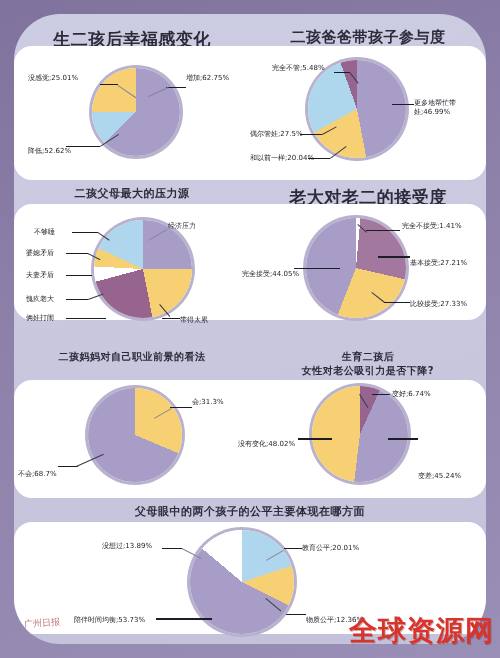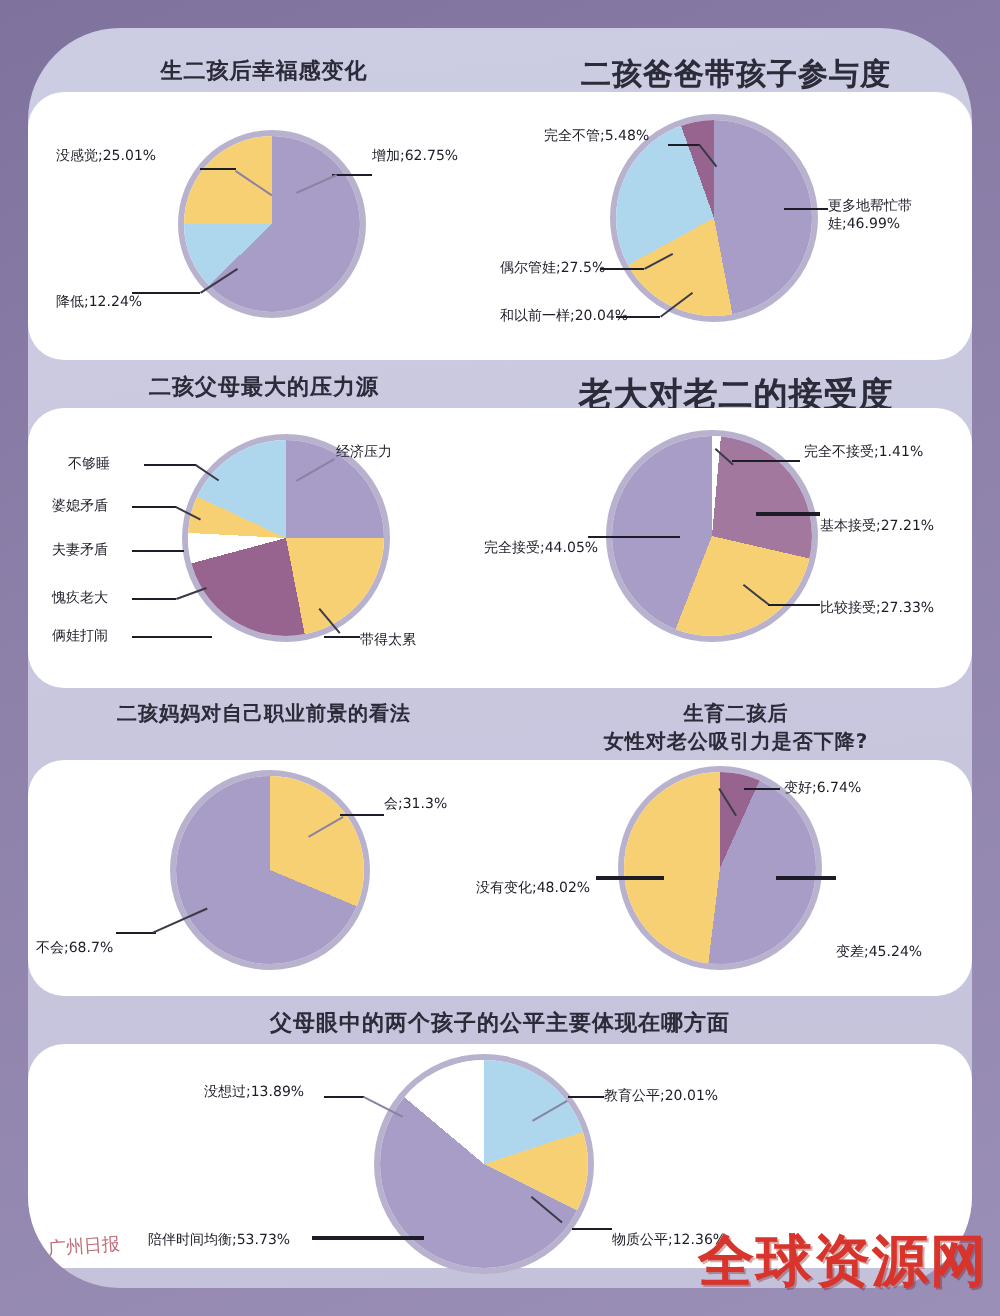--- a/index.html
+++ b/index.html
@@ -60,36 +60,36 @@
     transform:rotate(-4deg);
   }
 </style>
 </head>
 <body>
 
 <div id="poster">
   <div id="sheet">
 
     <div class="row dual-titles" style="top:14px;">
-      <div class="row-title" style="font-size:11px;">生二孩后幸福感变化</div>
+      <div class="row-title" style="font-size:17px;">生二孩后幸福感变化</div>
       <div class="row-title" style="font-size:15px;">二孩爸爸带孩子参与度</div>
     </div>
 
     <div class="card" style="top:32px;height:134px;">
 
       <div class="chart-holder" style="left:0;top:0;width:236px;height:134px;">
         <div class="pie" style="left:78px;top:22px;width:88px;height:88px;
              background:conic-gradient(#a79dc6 0deg 225.9deg, #aed6ec 225.9deg 270deg, #f7d074 270deg 360deg);"></div>
         <div class="lbl" style="left:172px;top:28px;">增加;62.75%</div>
         <div class="lead" style="left:152px;top:41px;width:20px;"></div>
         <div class="thin" style="left:134px;top:50px;width:22px;transform:rotate(-24deg);background:#8a82a0;"></div>
         <div class="lbl" style="left:14px;top:28px;">没感觉;25.01%</div>
         <div class="lead" style="left:86px;top:38px;width:18px;"></div>
         <div class="thin" style="left:104px;top:39px;width:22px;transform:rotate(34deg);background:#8a82a0;"></div>
-        <div class="lbl" style="left:14px;top:101px;">降低;12.24%</div>
+        <div class="lbl" style="left:14px;top:101px;">降低;52.62%</div>
         <div class="lead" style="left:52px;top:100px;width:34px;"></div>
         <div class="thin" style="left:86px;top:100px;width:22px;transform:rotate(-33deg);background:#3a3a48;"></div>
       </div>
 
       <div class="chart-holder" style="left:236px;top:0;width:236px;height:102px;">
         <div class="pie" style="left:58px;top:14px;width:98px;height:98px;
              background:conic-gradient(#a79dc6 0deg 169.2deg, #f7d074 169.2deg 241.3deg, #aed6ec 241.3deg 340.3deg, #97648f 340.3deg 360deg);"></div>
         <div class="lbl" style="left:22px;top:18px;">完全不管;5.48%</div>
         <div class="lead" style="left:84px;top:26px;width:16px;"></div>
         <div class="thin" style="left:100px;top:26px;width:14px;transform:rotate(52deg);background:#3a3a48;"></div>
@@ -102,21 +102,21 @@
         <div class="lead" style="left:58px;top:112px;width:22px;"></div>
         <div class="thin" style="left:80px;top:112px;width:20px;transform:rotate(-37deg);background:#3a3a48;"></div>
       </div>
     </div>
 
     <div class="row dual-titles" style="top:172px;">
       <div class="row-title" style="font-size:11px;">二孩父母最大的压力源</div>
       <div class="row-title" style="font-size:17px;">老大对老二的接受度</div>
     </div>
 
-    <div class="card" style="top:190px;height:140px;padding-left:16px;">
+    <div class="card" style="top:190px;height:116px;padding-left:16px;">
 
       <div class="chart-holder" style="left:0;top:0;width:236px;height:140px;">
         <div class="pie" style="left:80px;top:16px;width:98px;height:98px;
              background:conic-gradient(
                #a79dc6 0deg 90deg,
                #f7d074 90deg 169deg,
                #97648f 169deg 216deg,
                #97648f 216deg 255deg,
                #ffffff 255deg 273deg,
                #f7d074 273deg 295deg,

